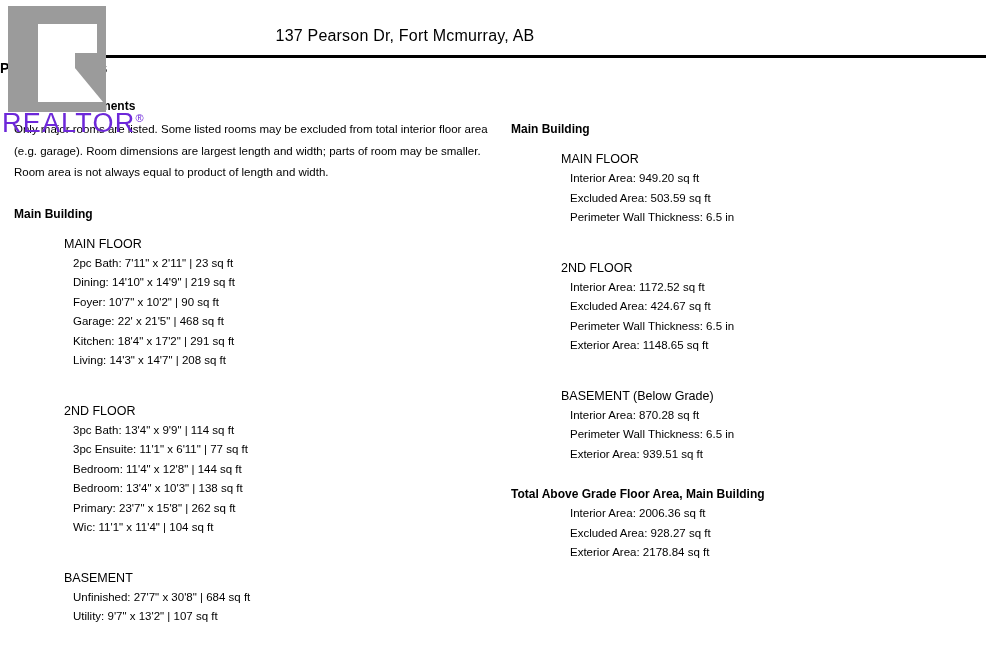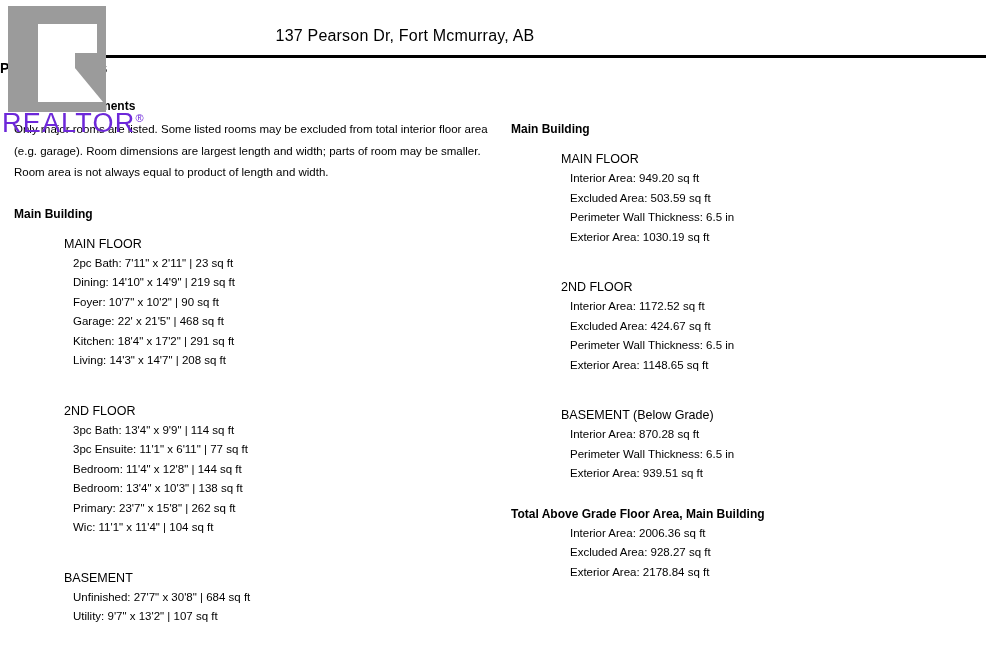--- a/index.html
+++ b/index.html
@@ -215,21 +215,20 @@
   <div class="group-gap"></div>
 
   <div class="building-block">
     <div class="building-name">Main Building</div>
     <div id="right-floors">
         <div class="floor-group">
           <div class="floor-name">MAIN FLOOR</div>
           <div class="detail-line">Interior Area: 949.20 sq ft</div>
           <div class="detail-line">Excluded Area: 503.59 sq ft</div>
           <div class="detail-line">Perimeter Wall Thickness: 6.5 in</div>
-          <div class="detail-line">Exterior Area: 1030.19 sq ft</div>
         </div>
         <div class="group-gap"></div>
         <div class="floor-group">
           <div class="floor-name">2ND FLOOR</div>
           <div class="detail-line">Interior Area: 1172.52 sq ft</div>
           <div class="detail-line">Excluded Area: 424.67 sq ft</div>
           <div class="detail-line">Perimeter Wall Thickness: 6.5 in</div>
           <div class="detail-line">Exterior Area: 1148.65 sq ft</div>
         </div>
         <div class="group-gap"></div>

